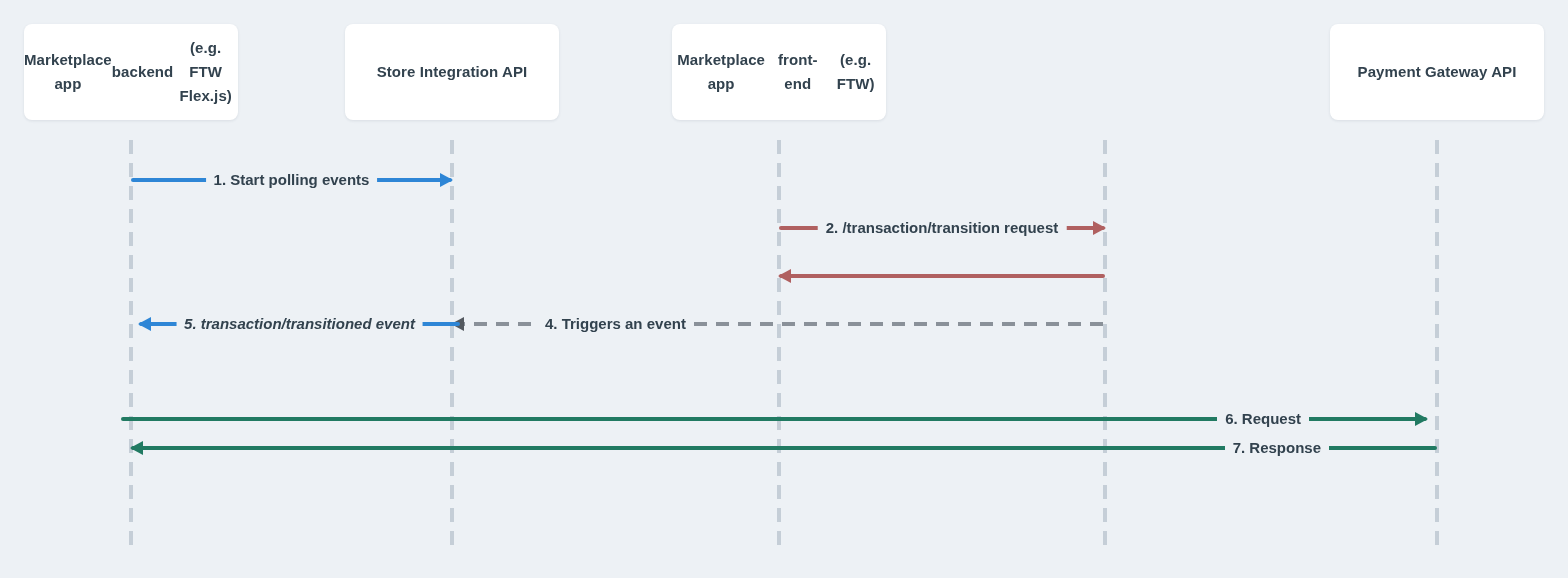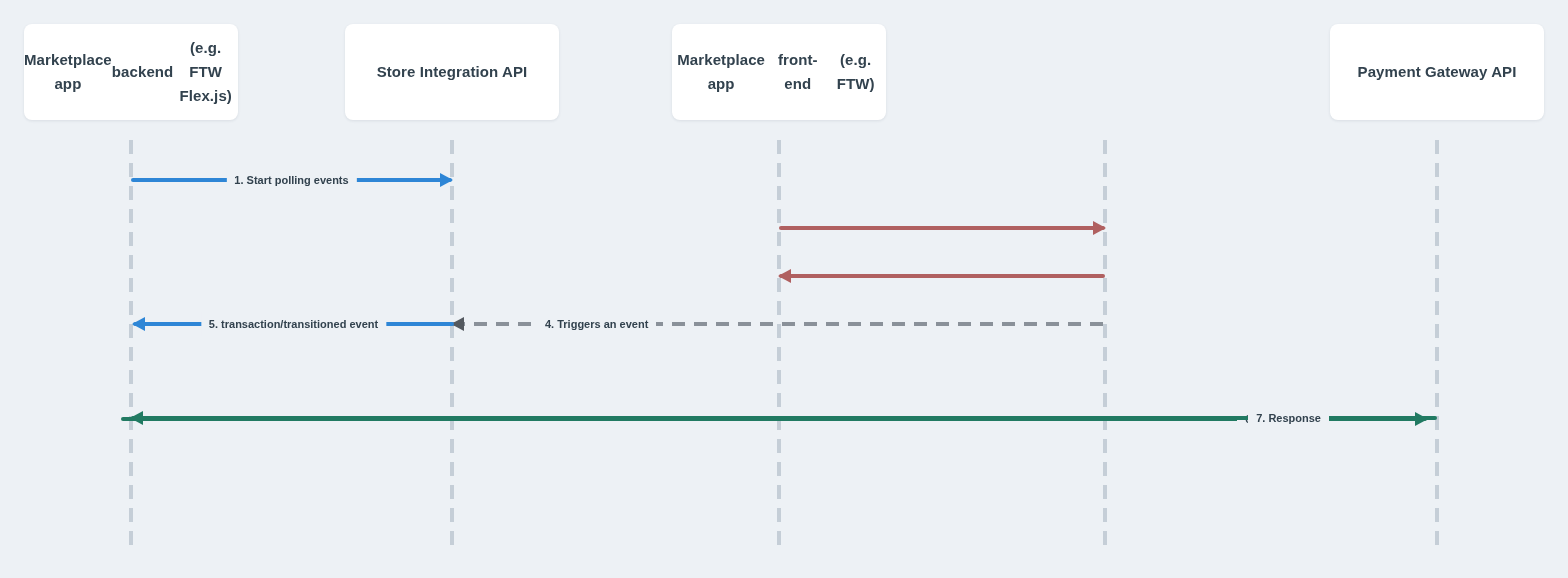--- a/index.html
+++ b/index.html
@@ -34,21 +34,21 @@
   .lifeline{
     position:absolute;
     top:140px;height:410px;width:4px;
     background:repeating-linear-gradient(to bottom,#c5ced7 0 14px,transparent 14px 23px);
     z-index:1;
   }
   
   .msg{
     position:absolute;height:24px;
     z-index:2;
-    font-size:11px;
+    font-size:15px;
   }
   .msg .line{
     position:absolute;left:0;right:0;top:10px;height:4px;border-radius:2px;
   }
   .line.blue{background:#2e86d6;}
   .line.red{background:#b06060;}
   .line.green{background:#217a62;}
   .line.dashed{
     background:repeating-linear-gradient(to right,#8a9199 0 13px,transparent 13px 22px);
     border-radius:0;
@@ -108,45 +108,46 @@
 
   <div class="msg" style="left:131px;top:168px;width:321px;">
     <div class="line blue"></div>
     <div class="head right blue"></div>
     <div class="label center">1. Start polling events</div>
   </div>
 
   <div class="msg" style="left:779px;top:216px;width:326px;">
     <div class="line red"></div>
     <div class="head right red"></div>
+    <div class="label center">2. /transaction/transition request</div>
   </div>
 
   <div class="msg" style="left:779px;top:264px;width:326px;">
     <div class="line red"></div>
     <div class="head left red"></div>
   </div>
 
   <div class="msg" style="left:452px;top:312px;width:653px;">
     <div class="line dashed"></div>
     <div class="head left gray"></div>
     <div class="label" style="left:85px;">4. Triggers an event</div>
   </div>
 
-  <div class="msg" style="left:133px;top:312px;width:321px;">
+  <div class="msg" style="left:139px;top:312px;width:321px;font-style:italic;">
     <div class="line blue"></div>
     <div class="head left blue"></div>
     <div class="label center">5. transaction/transitioned event</div>
   </div>
 
   <div class="msg" style="left:121px;top:363px;width:1306px;margin-top:44px;">
     <div class="line green"></div>
     <div class="head right green"></div>
     <div class="label" style="right:118px;">6. Request</div>
   </div>
 
-  <div class="msg" style="left:131px;top:406px;width:1306px;">
+  <div class="msg" style="left:131px;top:436px;width:1306px;">
     <div class="line green"></div>
     <div class="head left green"></div>
     <div class="label" style="right:108px;">7. Response</div>
   </div>
 
 
 </div>
 
 </body></html>

